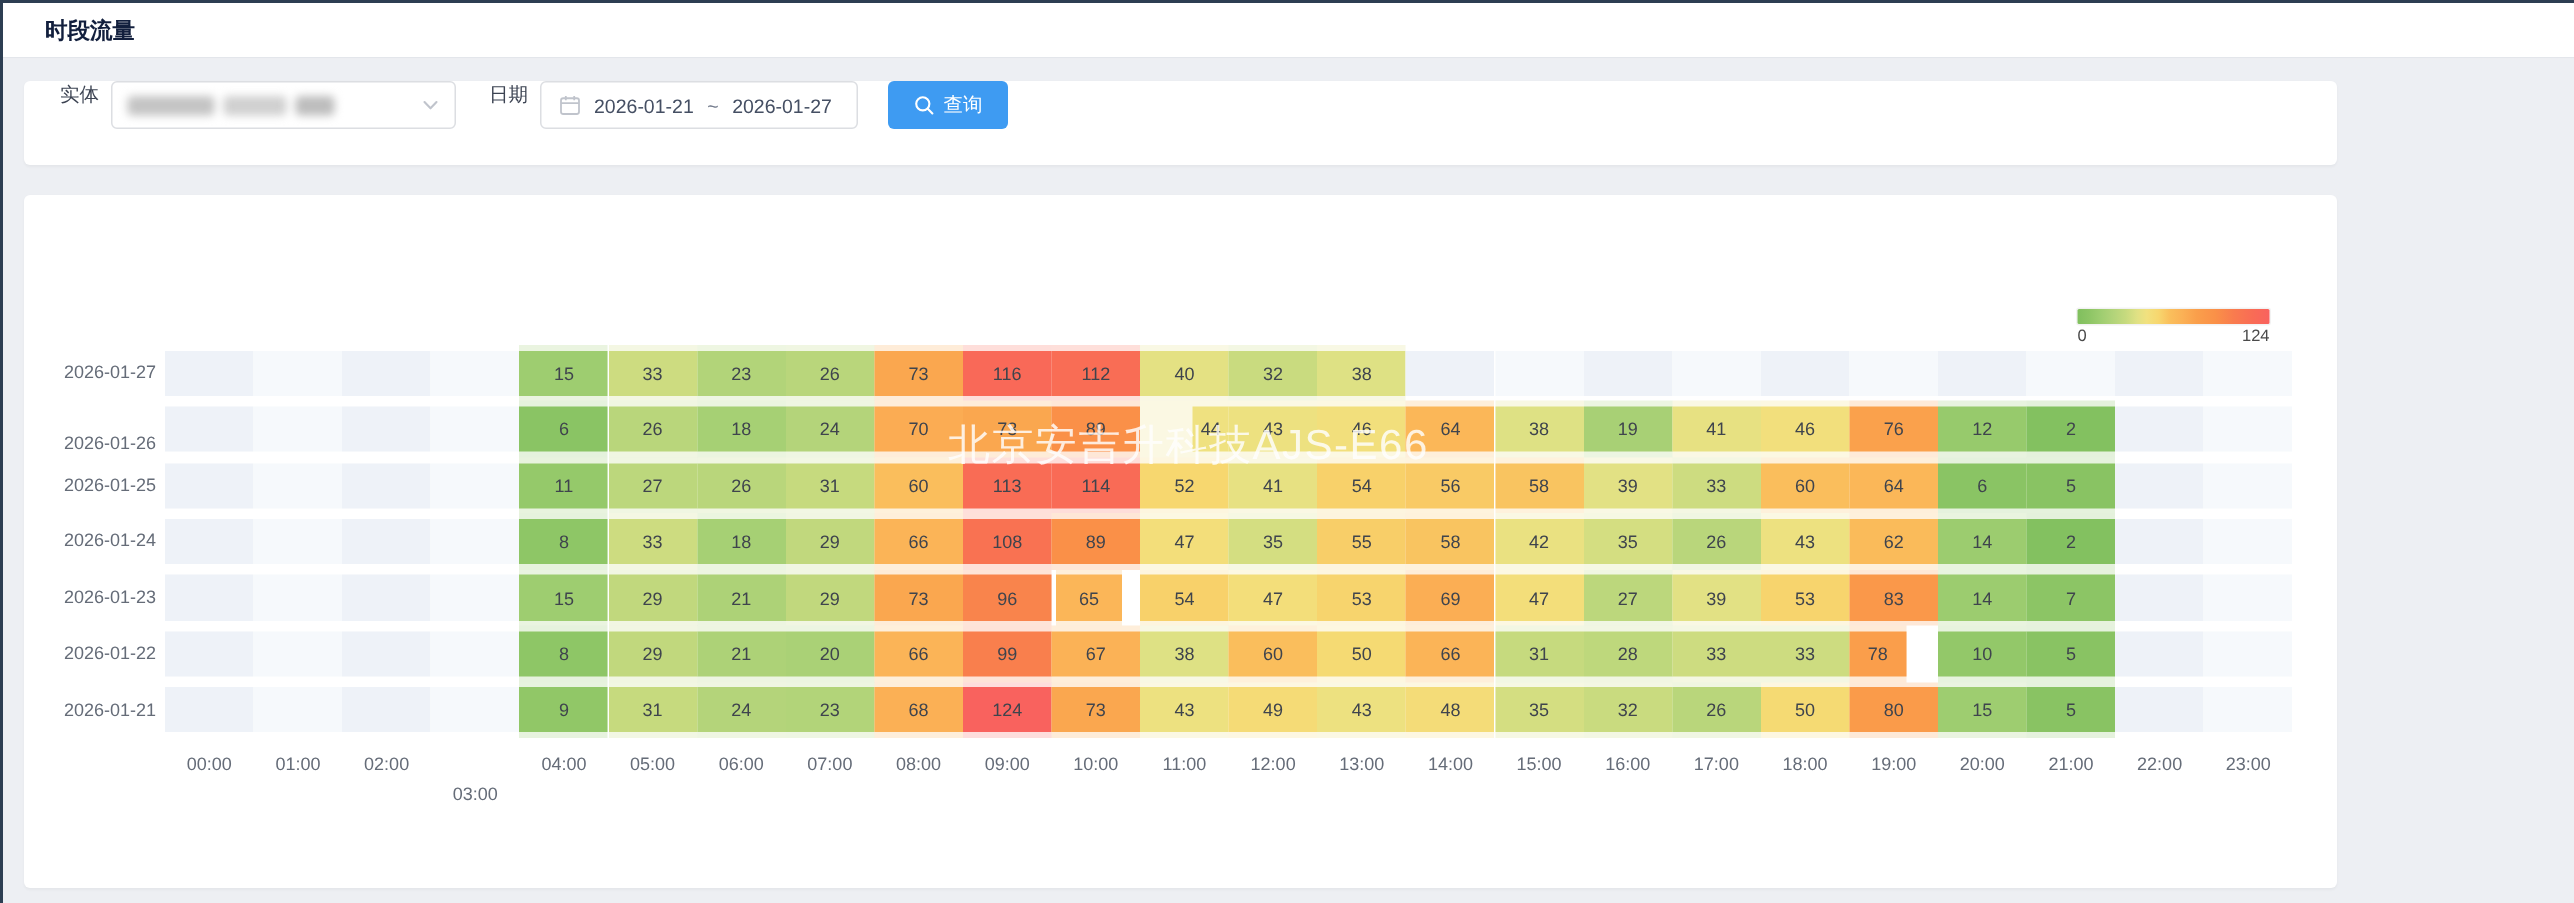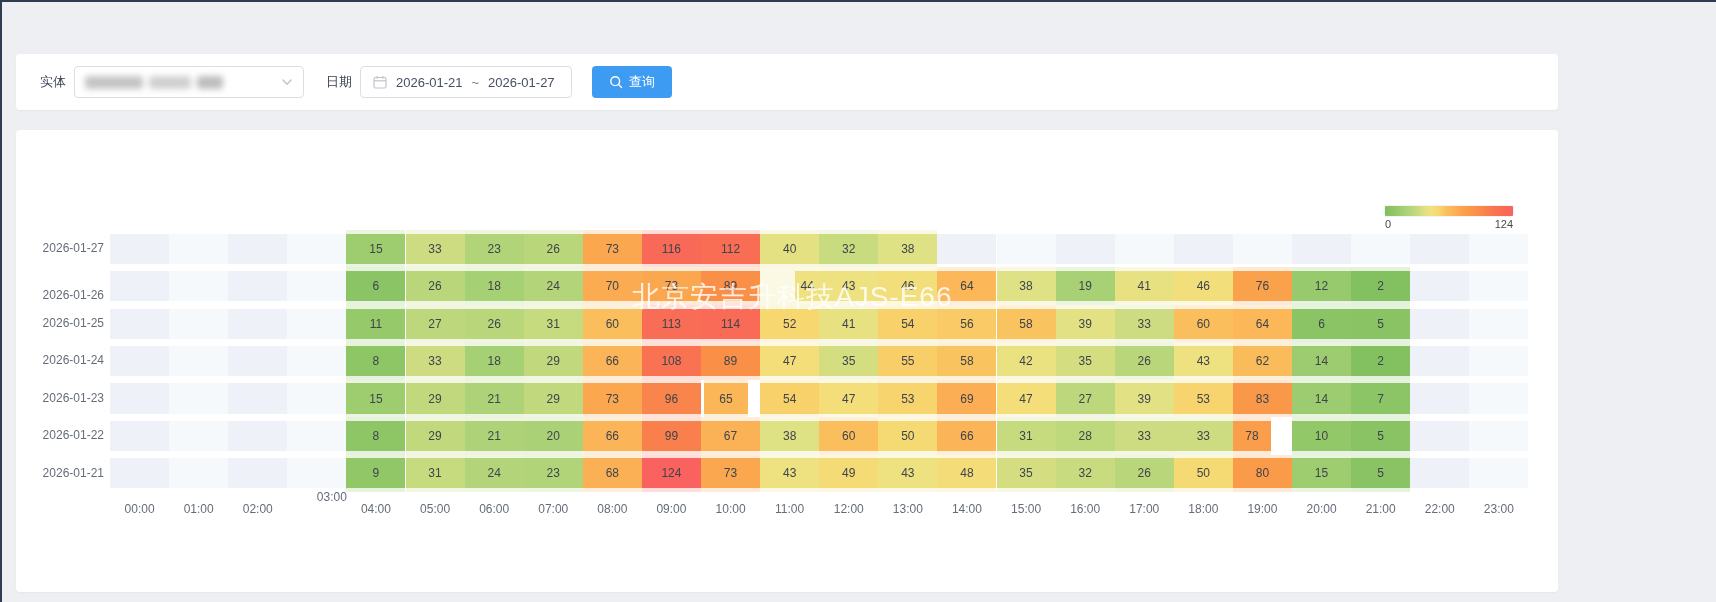--- a/index.html
+++ b/index.html
@@ -22,21 +22,21 @@
   }
   .page-title{
     position:absolute; left:28px; top:0; line-height:37px;
     font-size:15px; font-weight:bold; color:#121f3d;
   }
   
   .filter-card{
     position:absolute; top:52px; left:14px; width:1542px; height:56px;
     background:#fff; border-radius:4px;
     box-shadow:0 1px 2px rgba(0,0,0,.04);
-    display:flex; align-items:center; padding-left:24px;
+    display:flex; align-items:flex-start; padding-left:24px;
   }
   .f-label{ font-size:13px; color:#3c4352; }
   .select{
     margin-left:8px; width:230px; height:32px;
     border:1px solid #dcdee2; border-radius:4px; background:#fff;
     display:flex; align-items:center; justify-content:space-between;
     padding:0 10px; cursor:pointer;
   }
   .blur-wrap{ display:flex; gap:6px; align-items:center; filter:blur(3px); }
   .blur-wrap i{ display:block; height:13px; border-radius:3px; }
@@ -95,20 +95,23 @@
     font-size:28px; color:#ffffff; opacity:.82; letter-spacing:1px;
     white-space:nowrap; pointer-events:none; z-index:5;
   }
   svg{ display:block; }
 </style>
 </head>
 <body>
 
 <div class="app">
 
+  <header class="topbar">
+    <div class="page-title">时段流量</div>
+  </header>
 
   <section class="filter-card">
     <span class="f-label">实体</span>
     <div class="select">
       <span class="blur-wrap">
           <i class="b1"></i>
           <i class="b2"></i>
           <i class="b3"></i>
         </span>
       <svg class="chev" width="12" height="12" viewBox="0 0 12 12">
@@ -656,21 +659,21 @@
         </div>
         <div class="hm-cell" style="left: 1394.2px; top: 324.7px; width: 59.1px; height: 37.45px;">
           <div class="hm-inner" style="background: rgb(238, 242, 248);"></div>
         </div>
         <div class="hm-cell" style="left: 1453.3px; top: 324.7px; width: 59.1px; height: 37.45px;">
           <div class="hm-inner" style="background: rgb(246, 249, 252);"></div>
         </div>
         <div class="x-label" style="left: 93.55px; top: 372px;">00:00</div>
         <div class="x-label" style="left: 152.65px; top: 372px;">01:00</div>
         <div class="x-label" style="left: 211.75px; top: 372px;">02:00</div>
-        <div class="x-label" style="left: 270.85px; top: 360px; text-align: right;">03:00</div>
+        <div class="x-label" style="left: 270.85px; top: 392px;">03:00</div>
         <div class="x-label" style="left: 329.95px; top: 372px;">04:00</div>
         <div class="x-label" style="left: 389.05px; top: 372px;">05:00</div>
         <div class="x-label" style="left: 448.15px; top: 372px;">06:00</div>
         <div class="x-label" style="left: 507.25px; top: 372px;">07:00</div>
         <div class="x-label" style="left: 566.35px; top: 372px;">08:00</div>
         <div class="x-label" style="left: 625.45px; top: 372px;">09:00</div>
         <div class="x-label" style="left: 684.55px; top: 372px;">10:00</div>
         <div class="x-label" style="left: 743.65px; top: 372px;">11:00</div>
         <div class="x-label" style="left: 802.75px; top: 372px;">12:00</div>
         <div class="x-label" style="left: 861.85px; top: 372px;">13:00</div>

